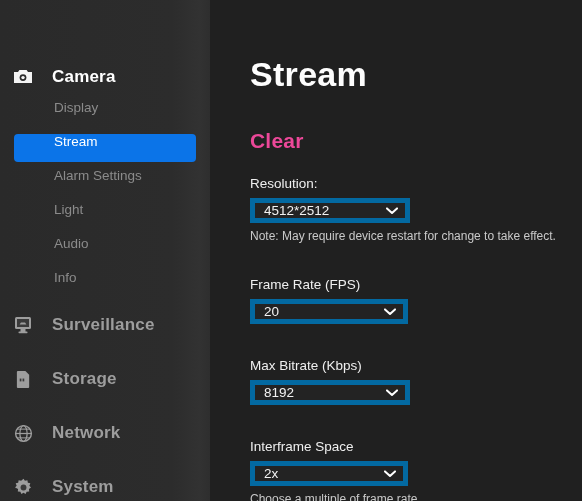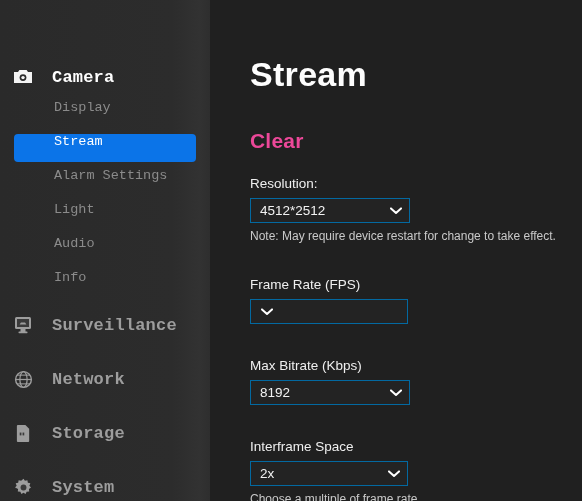--- a/index.html
+++ b/index.html
@@ -18,21 +18,20 @@
   }
 
   
   #sidebar {
     width: 210px;
     height: 501px;
     flex: 0 0 210px;
     background: linear-gradient(to right, #2a2a2a 0%, #2c2c2c 82%, #323232 95%, #2e2e2e 100%);
     padding-top: 60px;
     position: relative;
-    font-family: Liberation Mono, monospace;
   }
 
   .nav-group-head {
     display: flex;
     align-items: center;
     height: 34px;
     padding-left: 10px;
     margin-bottom: 4px;
   }
 
@@ -105,21 +104,21 @@
   .field-label {
     font-size: 13.5px;
     color: #efefef;
     margin-bottom: 7px;
   }
 
   .select-box {
     position: relative;
     height: 25px;
     background: #232323;
-    border: 1px solid #0369a1;
+    border: 5px solid #0369a1;
     display: flex;
     align-items: center;
     padding: 0 6px 0 9px;
   }
 
   .select-w-wide  { width: 160px; }
   .select-w-narrow{ width: 158px; }
 
   .select-value {
     font-size: 13.5px;
@@ -182,44 +181,44 @@
         <path d="M8 6.5h4l1.4 2H6.6z" fill="#9d9d9d"></path>
         <rect x="7.5" y="13" width="5" height="3" fill="#9d9d9d"></rect>
         <rect x="5.5" y="15.6" width="9" height="1.6" rx=".6" fill="#9d9d9d"></rect>
       </svg>
     </span>
     <span class="nav-group-label">Surveillance</span>
   </div>
 
   <div class="nav-group-head grp-idle grp-spaced">
     <span class="nav-ico">
+      <svg width="17" height="19" viewBox="0 0 18 20" aria-hidden="true">
+        <path d="M3 1h8l4 4v13a1 1 0 0 1-1 1H3a1 1 0 0 1-1-1V2a1 1 0 0 1 1-1z" fill="#9d9d9d"></path>
+        <rect x="5" y="9" width="1.8" height="3" fill="#3a3a3a"></rect>
+        <rect x="8" y="9" width="1.8" height="3" fill="#3a3a3a"></rect>
+      </svg>
+    </span>
+    <span class="nav-group-label">Storage</span>
+  </div>
+
+  <div class="nav-group-head grp-idle grp-spaced">
+    <span class="nav-ico">
       <svg width="19" height="19" viewBox="0 0 20 20" aria-hidden="true">
         <circle cx="10" cy="10" r="8.3" fill="none" stroke="#9d9d9d" stroke-width="1.5"></circle>
         <ellipse cx="10" cy="10" rx="3.8" ry="8.3" fill="none" stroke="#9d9d9d" stroke-width="1.3"></ellipse>
         <line x1="1.7" y1="10" x2="18.3" y2="10" stroke="#9d9d9d" stroke-width="1.3"></line>
         <line x1="3.3" y1="5.4" x2="16.7" y2="5.4" stroke="#9d9d9d" stroke-width="1.1"></line>
         <line x1="3.3" y1="14.6" x2="16.7" y2="14.6" stroke="#9d9d9d" stroke-width="1.1"></line>
       </svg>
     </span>
     <span class="nav-group-label">Network</span>
   </div>
 
   <div class="nav-group-head grp-idle grp-spaced">
     <span class="nav-ico">
-      <svg width="17" height="19" viewBox="0 0 18 20" aria-hidden="true">
-        <path d="M3 1h8l4 4v13a1 1 0 0 1-1 1H3a1 1 0 0 1-1-1V2a1 1 0 0 1 1-1z" fill="#9d9d9d"></path>
-        <rect x="5" y="9" width="1.8" height="3" fill="#3a3a3a"></rect>
-        <rect x="8" y="9" width="1.8" height="3" fill="#3a3a3a"></rect>
-      </svg>
-    </span>
-    <span class="nav-group-label">Storage</span>
-  </div>
-
-  <div class="nav-group-head grp-idle grp-spaced">
-    <span class="nav-ico">
       <svg width="19" height="19" viewBox="0 0 20 20" aria-hidden="true">
         <path fill="#9d9d9d" d="M10 .8l1.5 2.2 2.6-.6 .5 2.6 2.6 .6-1 2.5 1.7 2-2.2 1.5 .3 2.7-2.7 .2-1.1 2.4-2.2-1.3-2.2 1.3-1.1-2.4-2.7-.2 .3-2.7L1.1 10.1l1.7-2-1-2.5 2.6-.6 .5-2.6 2.6 .6z"></path>
         <circle cx="10" cy="10" r="3.1" fill="#3a3a3a"></circle>
       </svg>
     </span>
     <span class="nav-group-label">System</span>
   </div>
 
 </nav>
 
@@ -238,20 +237,21 @@
           <path d="M1 1.4l5 4.6 5-4.6" fill="none" stroke="#ffffff" stroke-width="2" stroke-linecap="round" stroke-linejoin="round"></path>
         </svg>
       </span>
     </div>
     <div class="field-note">Note: May require device restart for change to take effect.</div>
   </div>
 
   <div class="field">
     <div class="field-label">Frame Rate (FPS)</div>
     <div class="select-box select-w-narrow">
+      <span class="select-value">20</span>
       <span class="chevron">
         <svg width="12" height="8" viewBox="0 0 12 8" aria-hidden="true">
           <path d="M1 1.4l5 4.6 5-4.6" fill="none" stroke="#ffffff" stroke-width="2" stroke-linecap="round" stroke-linejoin="round"></path>
         </svg>
       </span>
     </div>
   </div>
 
   <div class="field">
     <div class="field-label">Max Bitrate (Kbps)</div>

